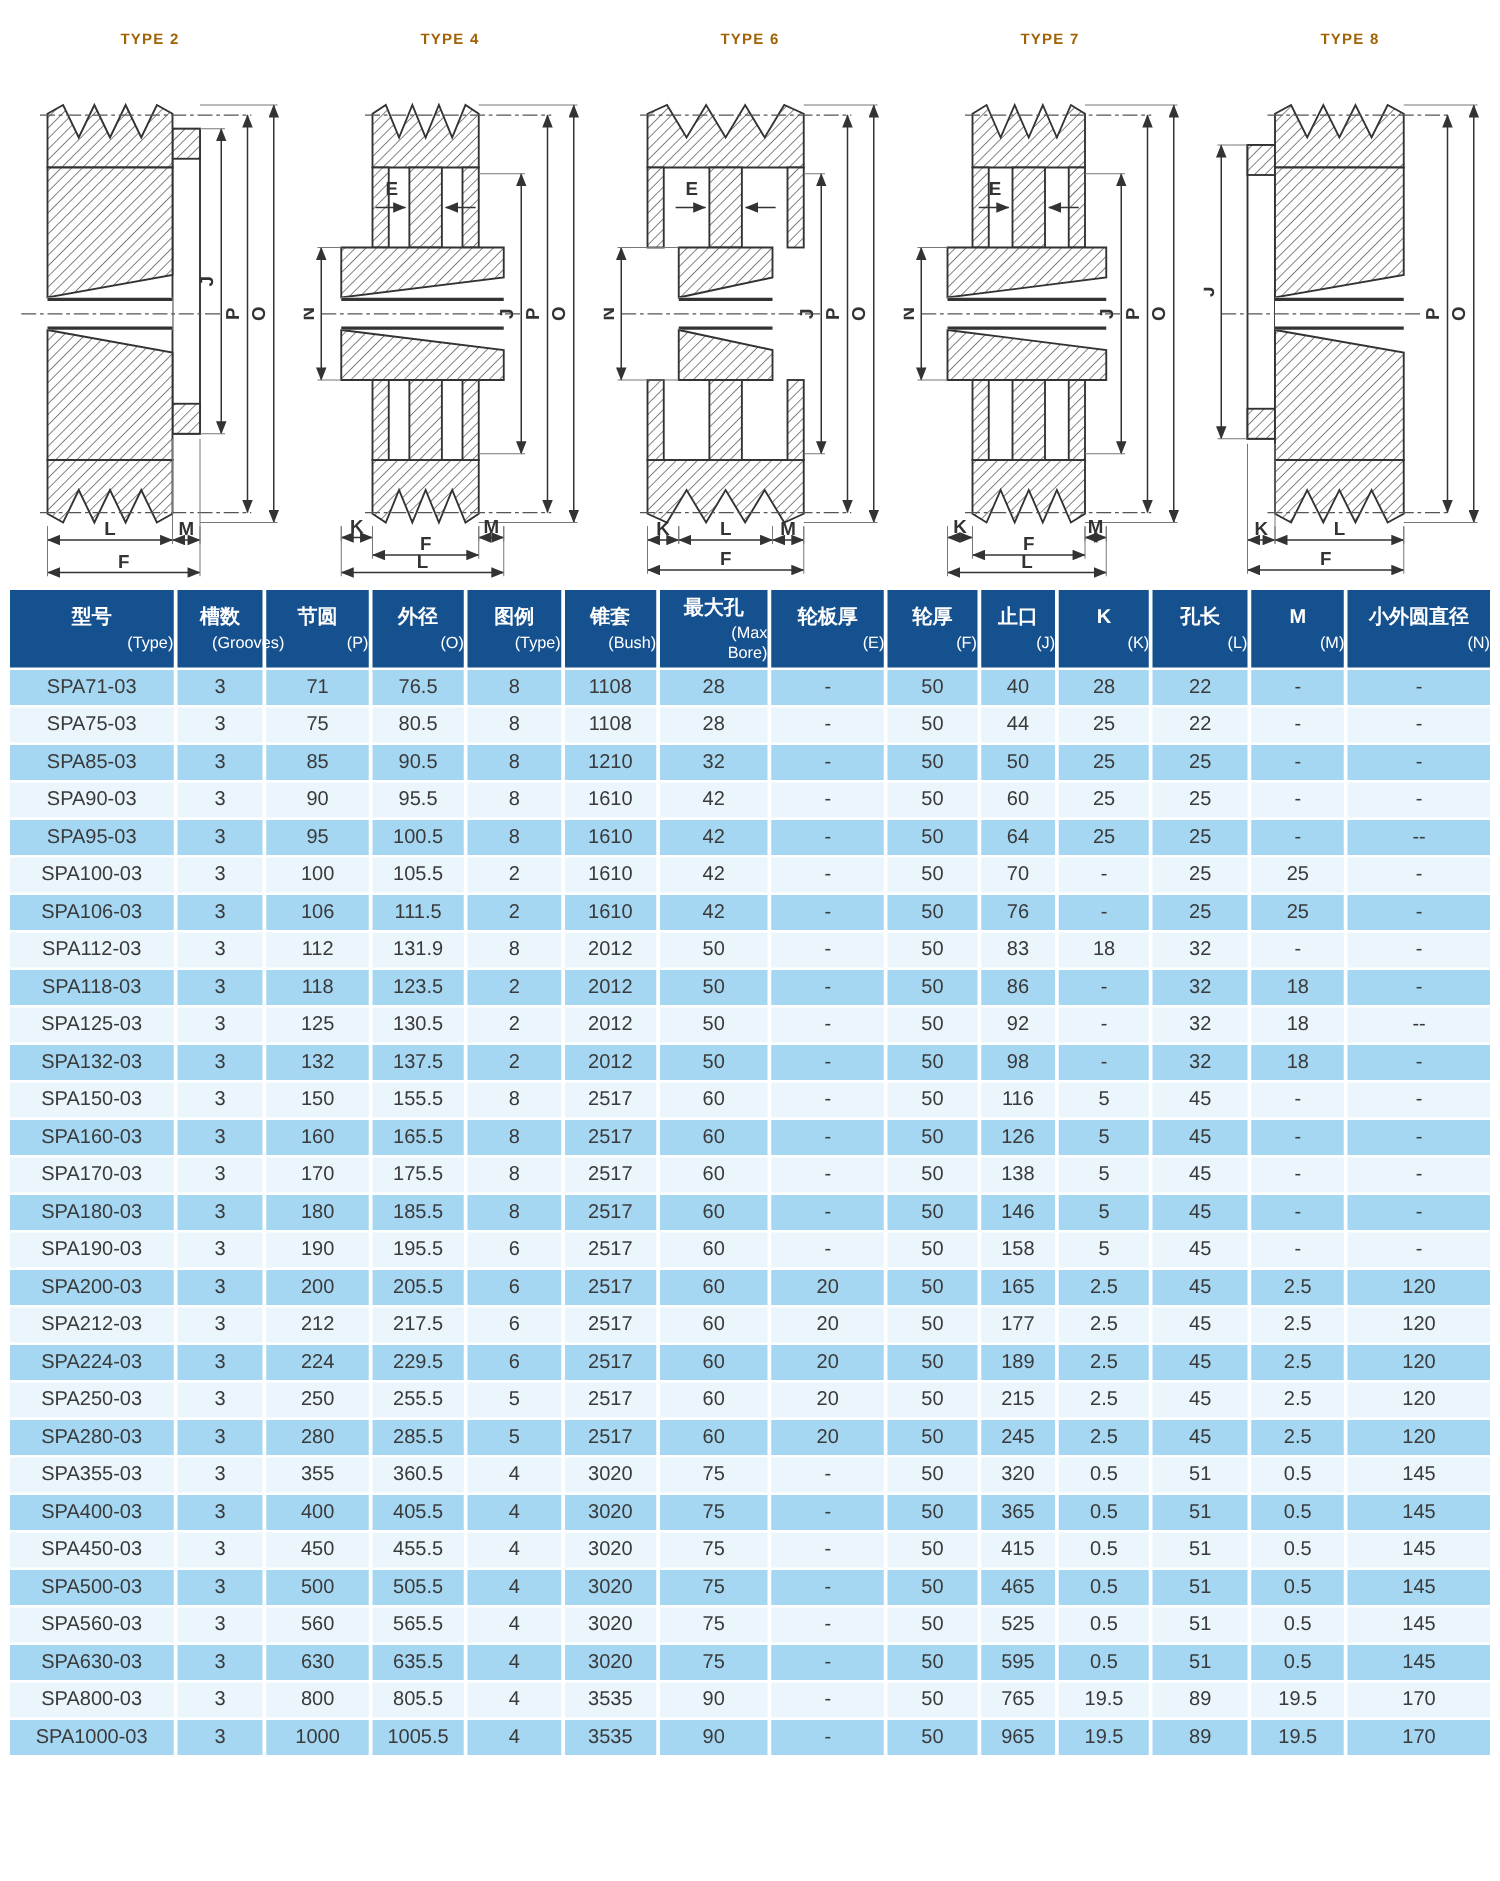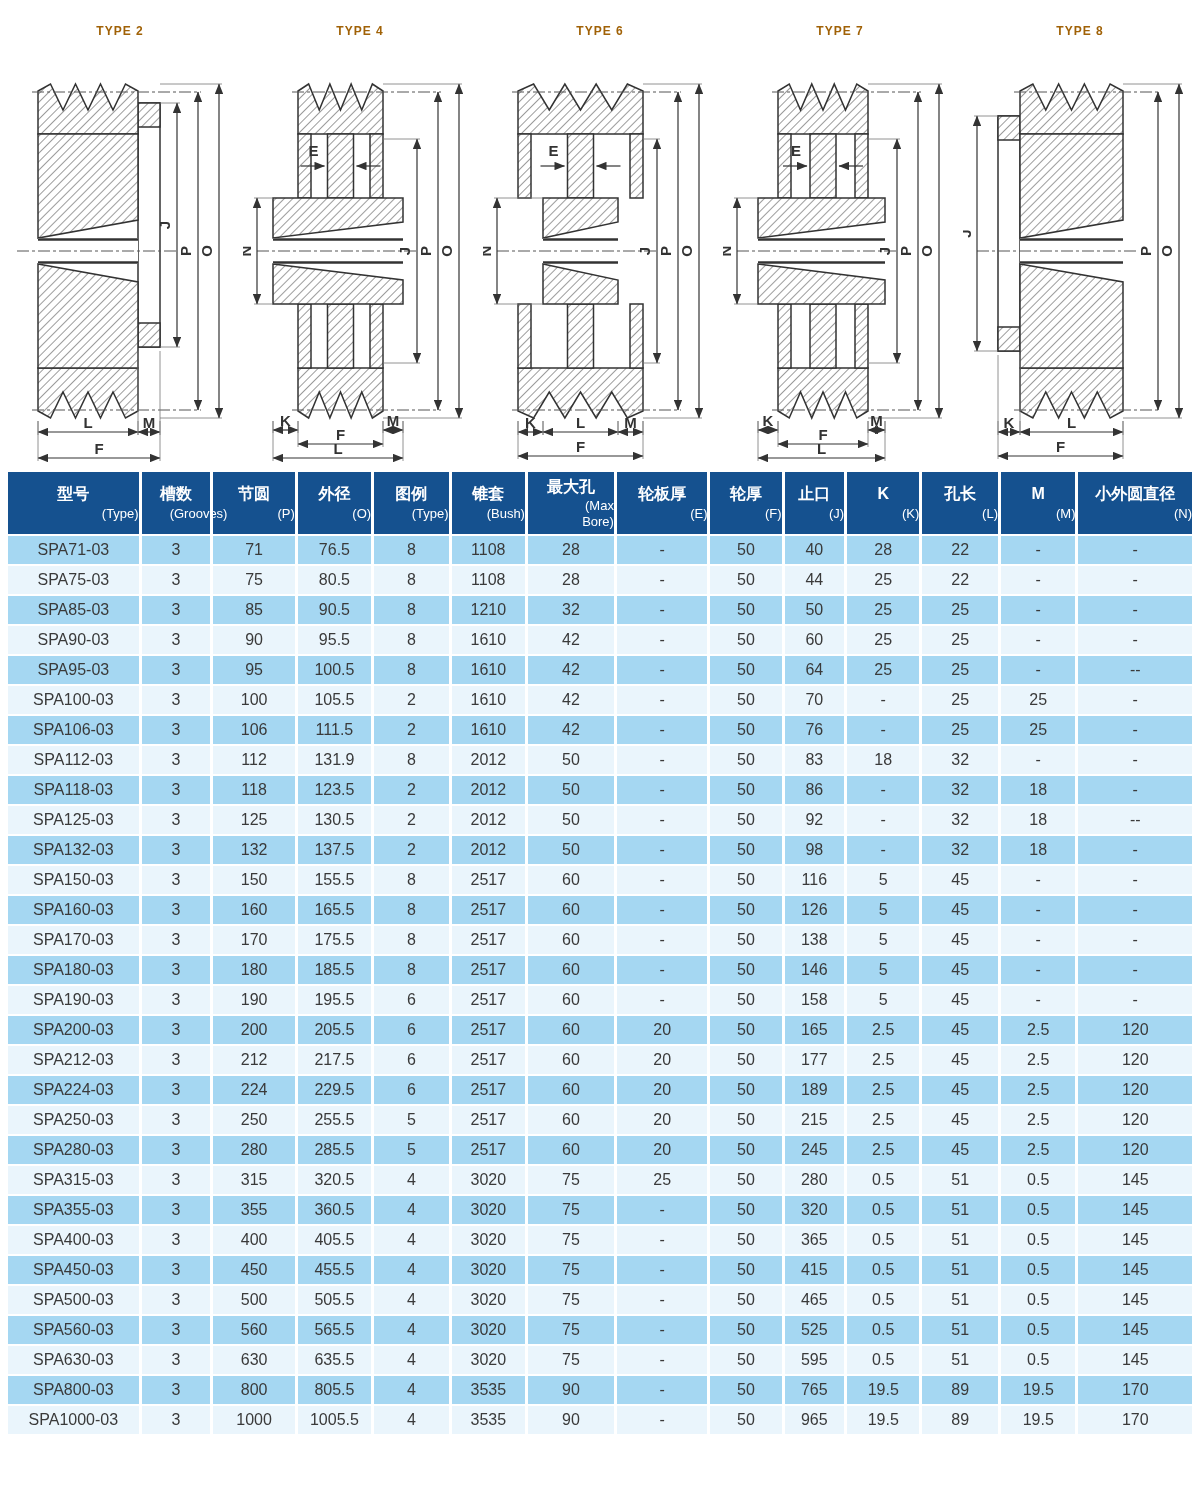--- a/index.html
+++ b/index.html
@@ -726,36 +726,20 @@
             <td>60</td>
             <td>20</td>
             <td>50</td>
             <td>245</td>
             <td>2.5</td>
             <td>45</td>
             <td>2.5</td>
             <td>120</td>
           </tr>
           <tr>
-            <td>SPA315-03</td>
-            <td>3</td>
-            <td>315</td>
-            <td>320.5</td>
-            <td>4</td>
-            <td>3020</td>
-            <td>75</td>
-            <td>25</td>
-            <td>50</td>
-            <td>280</td>
-            <td>0.5</td>
-            <td>51</td>
-            <td>0.5</td>
-            <td>145</td>
-          </tr>
-          <tr>
             <td>SPA355-03</td>
             <td>3</td>
             <td>355</td>
             <td>360.5</td>
             <td>4</td>
             <td>3020</td>
             <td>75</td>
             <td>-</td>
             <td>50</td>
             <td>320</td>

